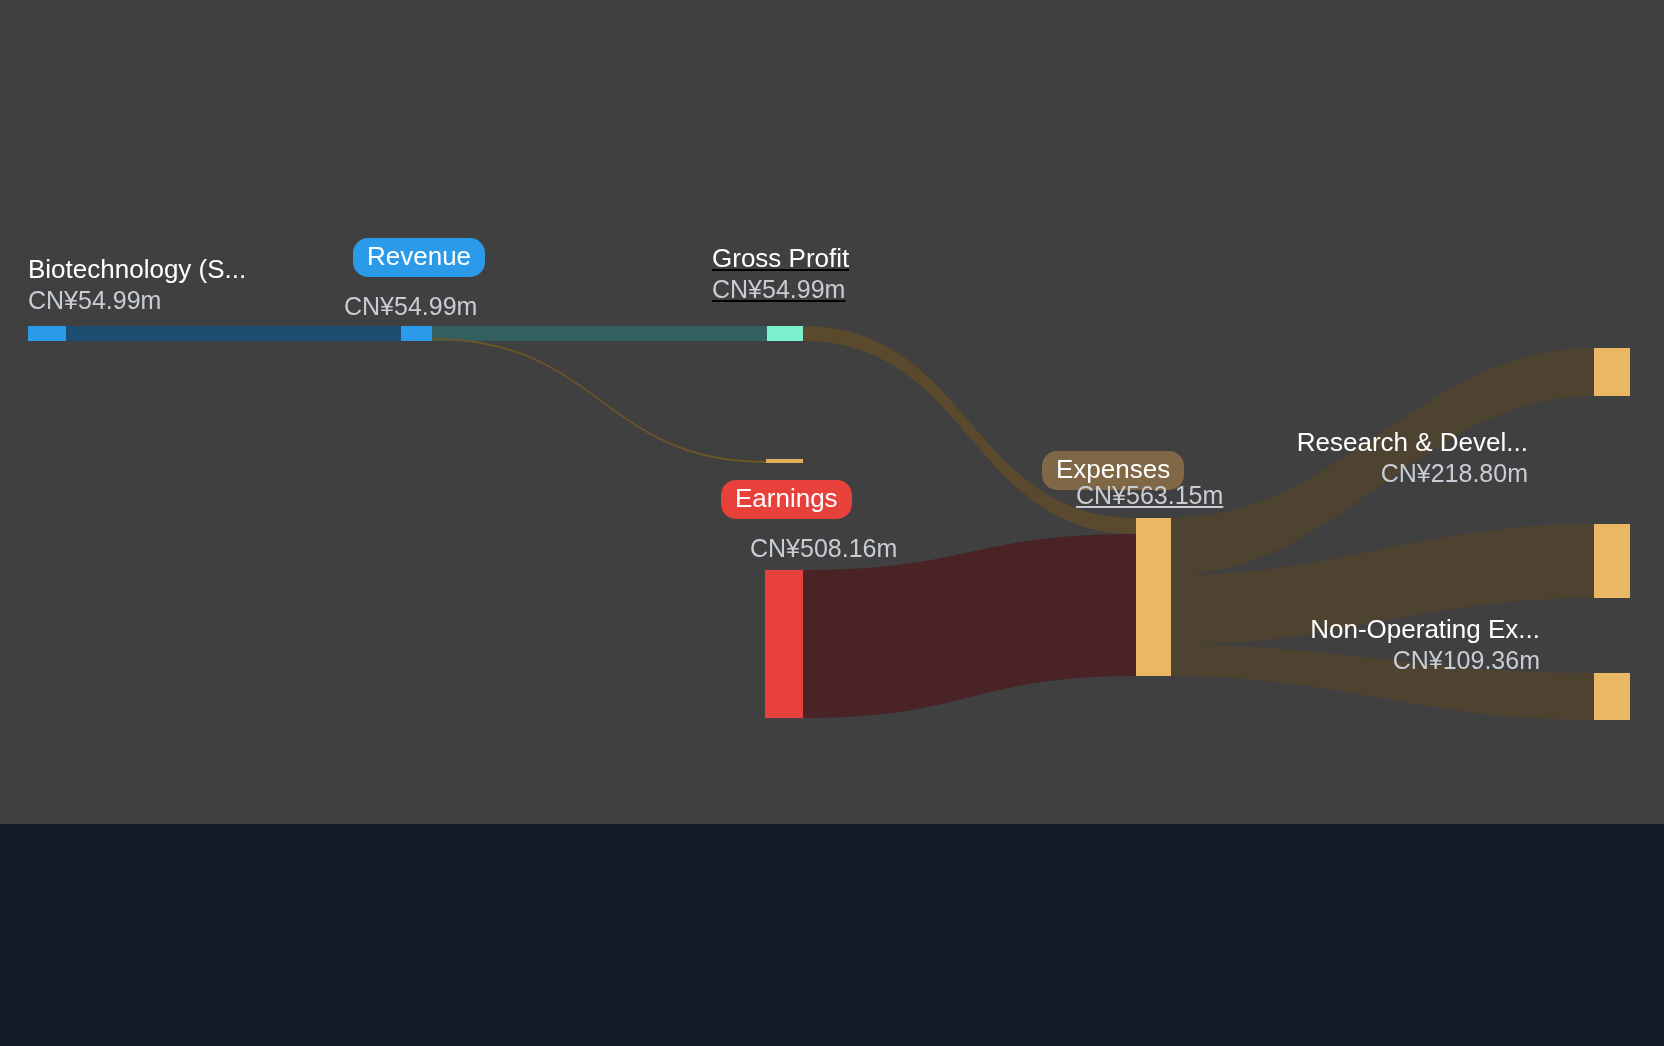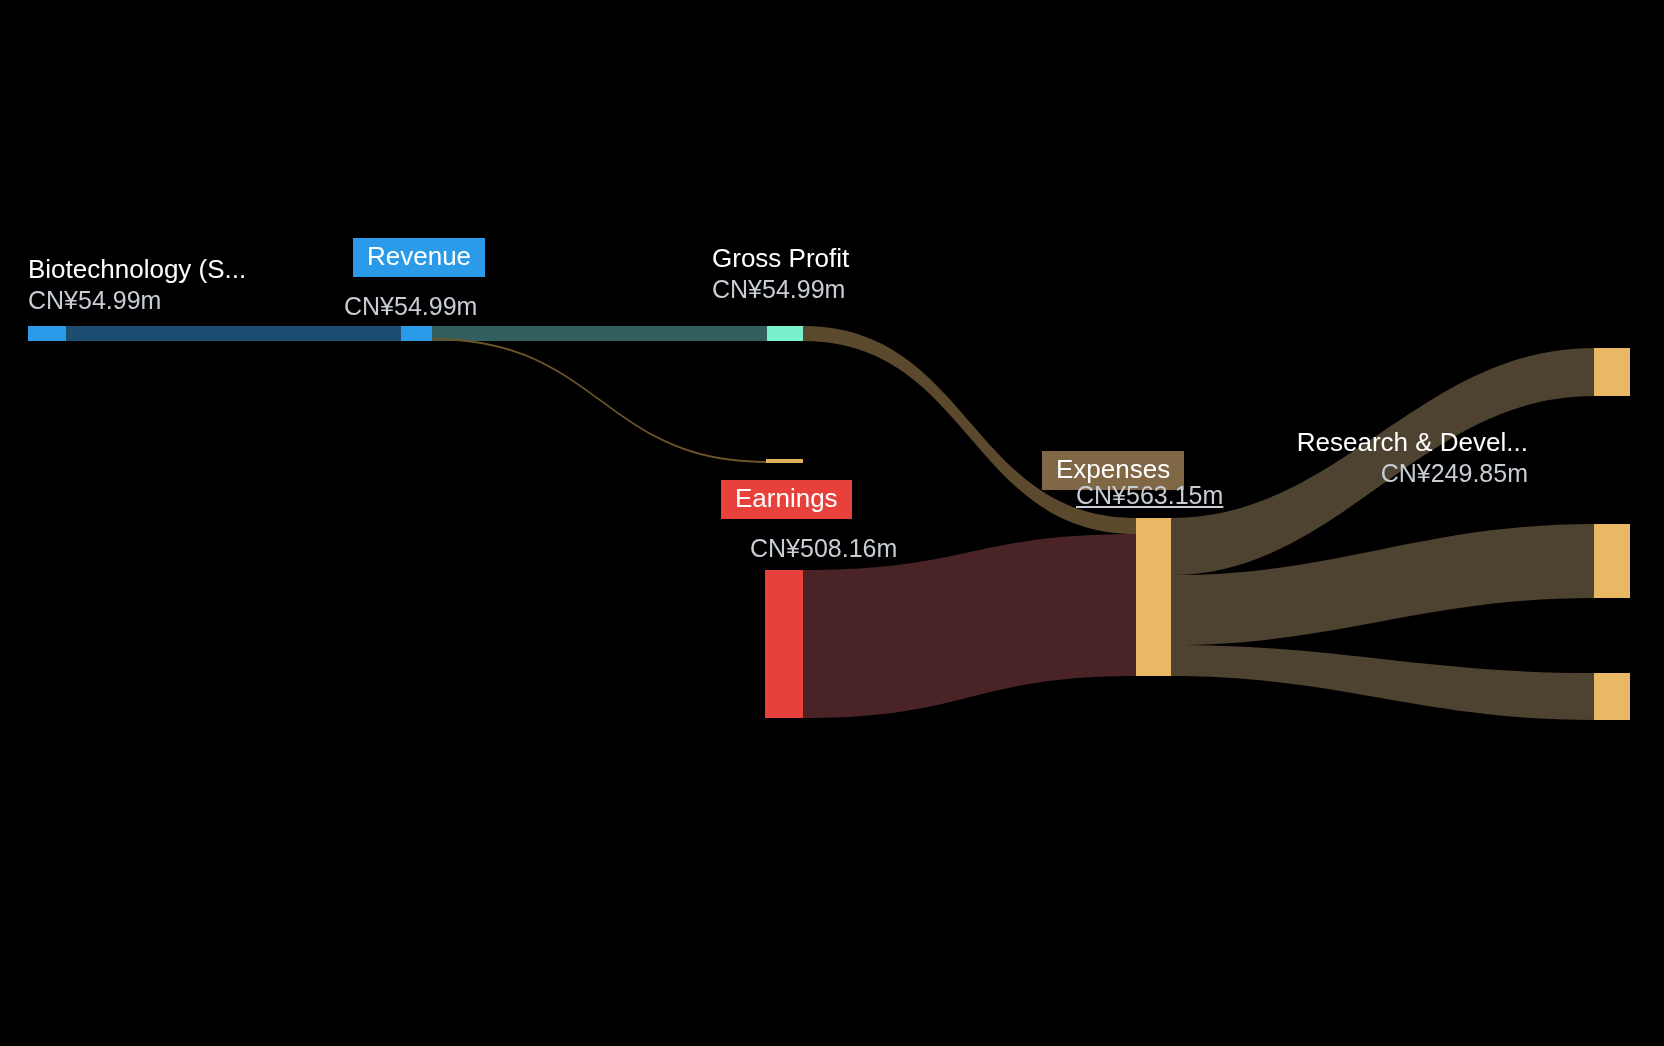--- a/index.html
+++ b/index.html
@@ -3,22 +3,22 @@
 <meta charset="utf-8">
 <style>
   html, body {
     margin: 0;
     padding: 0;
     background: #141b26;
   }
   #stage {
     position: relative;
     width: 1664px;
-    height: 1046px;
-    background: #000000;
+    height: 824px;
+    background: #404040;
     overflow: hidden;
     font-family: "Liberation Sans", "DejaVu Sans", sans-serif;
     -webkit-font-smoothing: antialiased;
   }
   #sankey-svg {
     position: absolute;
     left: 0;
     top: 0;
     width: 1664px;
     height: 1046px;
@@ -41,21 +41,21 @@
     font-size: 25px;
     font-weight: 400;
     margin-top: 4px;
   }
   .lbl.right {
     text-align: right;
   }
   .badge {
     position: absolute;
     display: inline-block;
-    border-radius: 0;
+    border-radius: 15px;
     color: #ffffff;
     font-size: 26px;
     font-weight: 400;
     padding: 5px 14px 8px 14px;
     line-height: 1.0;
     white-space: nowrap;
   }
   .badge-value {
     position: absolute;
     white-space: nowrap;
@@ -121,17 +121,21 @@
 
   <div class="badge" style="left:721px; top:480px; background:#e8403a;">Earnings</div>
   <div class="badge-value" style="left:750px; top:534px;">CN¥508.16m</div>
 
   <div class="badge" style="left:1042px; top:427px; background:#806745;margin-top:24px;">Expenses</div>
   <div class="badge-value" style="left:1076px; top:481px;text-decoration:underline;">CN¥563.15m</div>
 
 
   <div class="lbl right" style="right:136px; top:428px;">
     <span class="title">Research &amp; Devel...</span>
-    <span class="value">CN¥249.85m</span>
+    <span class="value">CN¥218.80m</span>
   </div>
 
+  <div class="lbl right" style="right:124px; top:615px;">
+    <span class="title">Non-Operating Ex...</span>
+    <span class="value">CN¥109.36m</span>
+  </div>
 
 </div>
 
 </body></html>

